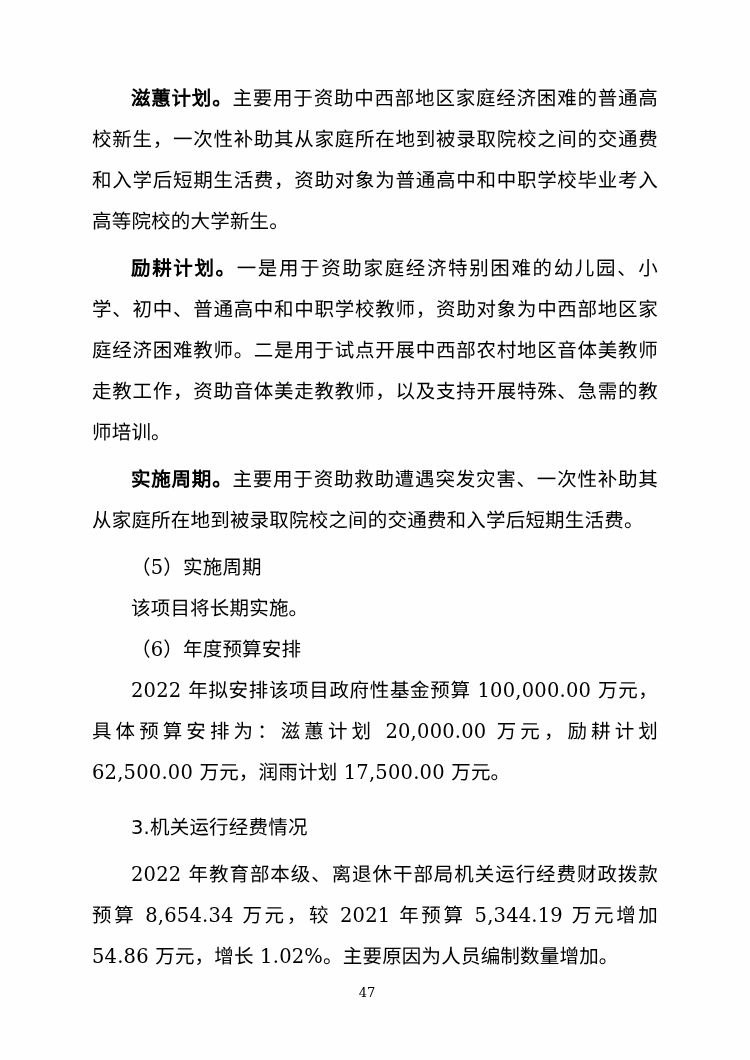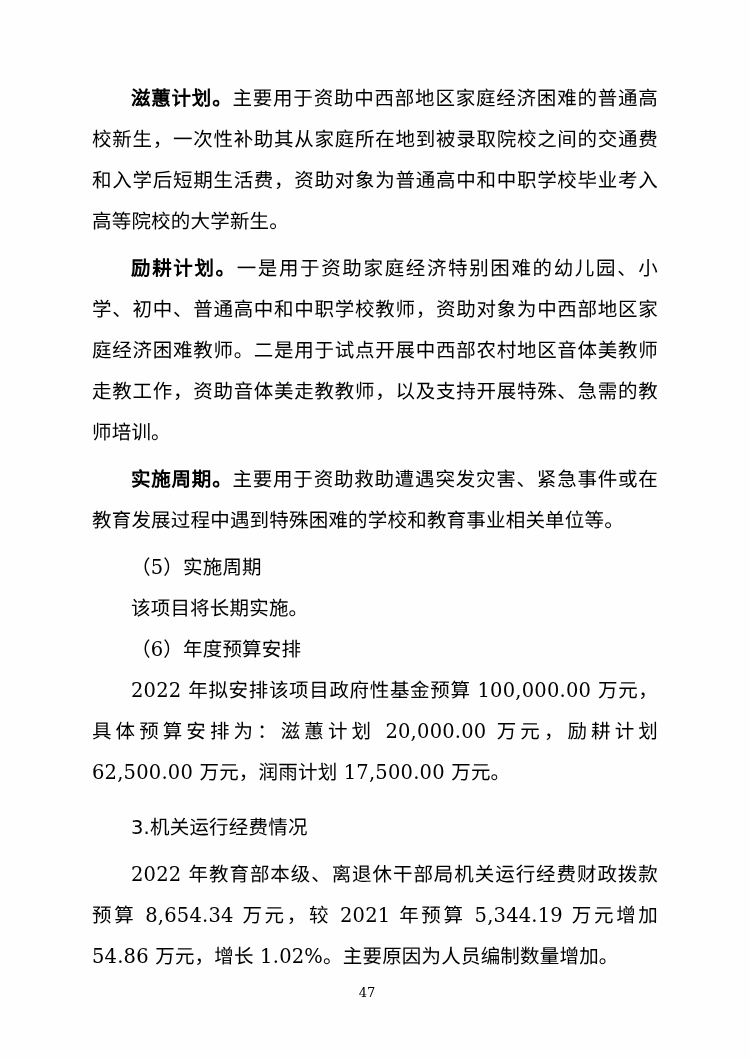--- a/index.html
+++ b/index.html
@@ -69,21 +69,21 @@
   <div class="body-text">
 
     <p><span class="lead">滋蕙计划。</span><span>主要用于资助中西部地区家庭经济困难的普通高校新生，一次性补助其从家庭所在地到被录取院校之间的交通费和入学后短期生活费，资助对象为普通高中和中职学校毕业考入高等院校的大学新生。</span></p>
 
     <div class="spacer-sm"></div>
 
     <p><span class="lead">励耕计划。</span><span>一是用于资助家庭经济特别困难的幼儿园、小学、初中、普通高中和中职学校教师，资助对象为中西部地区家庭经济困难教师。二是用于试点开展中西部农村地区音体美教师走教工作，资助音体美走教教师，以及支持开展特殊、急需的教师培训。</span></p>
 
     <div class="spacer-sm"></div>
 
-    <p><span class="lead">实施周期。</span><span>主要用于资助救助遭遇突发灾害、紧急事件或在教育发展过程中遇到特殊困难的学校和教育事业相关单位等。</span></p>
+    <p><span class="lead">实施周期。</span><span>主要用于资助救助遭遇突发灾害、一次性补助其从家庭所在地到被录取院校之间的交通费和入学后短期生活费。</span></p>
 
     <div class="spacer-sm"></div>
 
     <p>（5）实施周期</p>
 
     <p>该项目将长期实施。</p>
 
     <p>（6）年度预算安排</p>
 
     <p>2022 年拟安排该项目政府性基金预算 100,000.00 万元，具体预算安排为：滋蕙计划 20,000.00 万元，励耕计划 62,500.00 万元，润雨计划 17,500.00 万元。</p>

